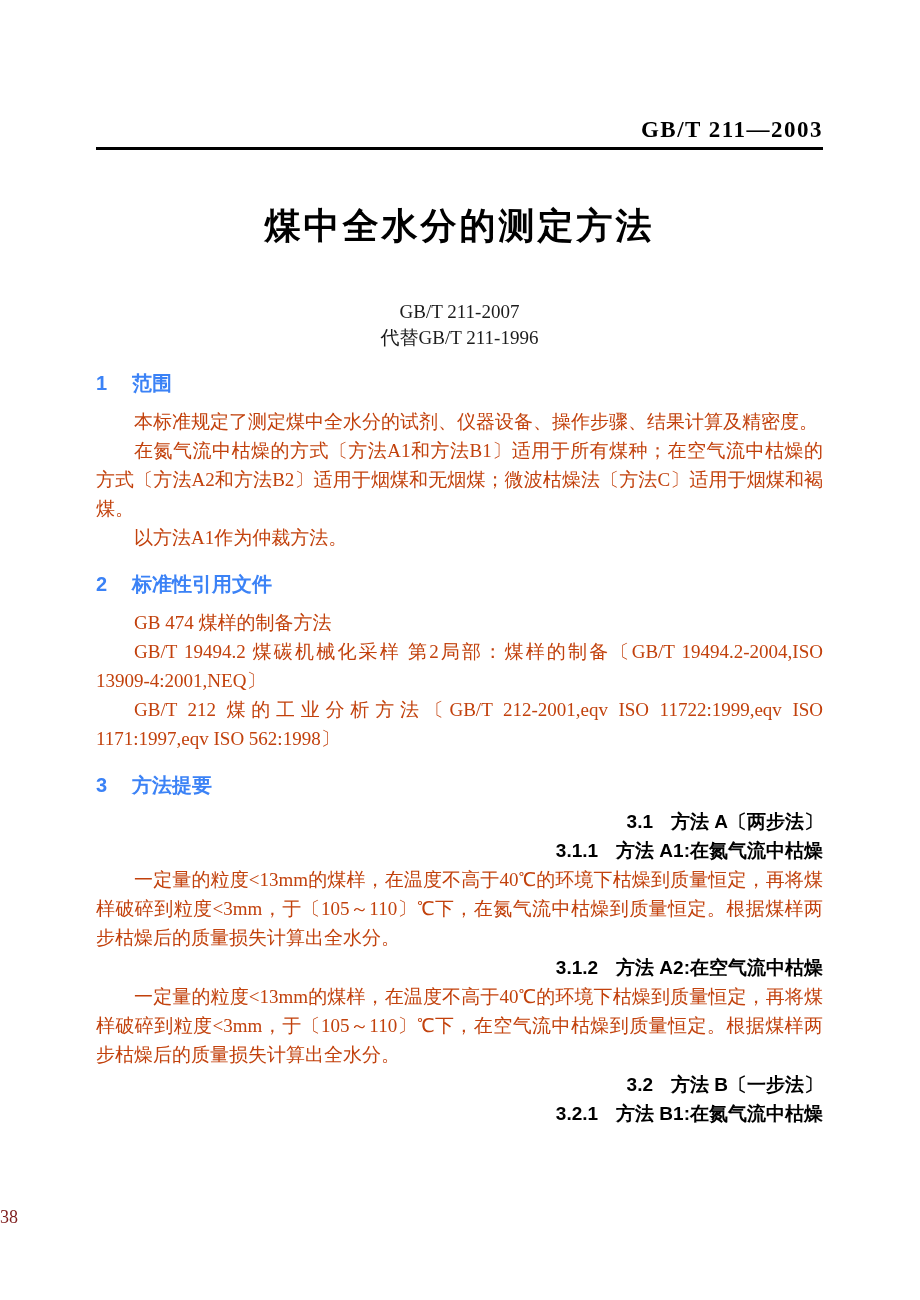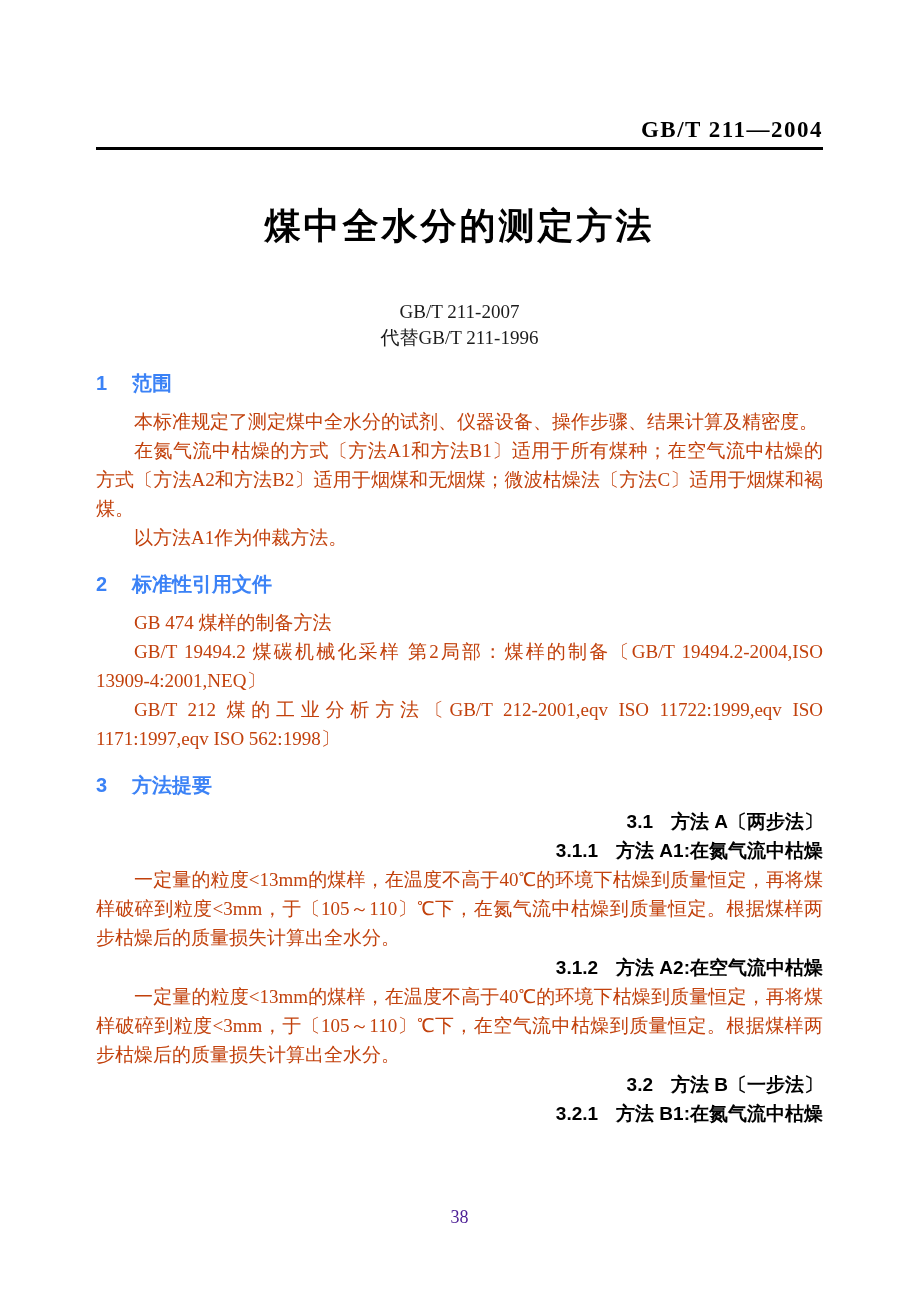--- a/index.html
+++ b/index.html
@@ -78,32 +78,32 @@
     line-height:29px;
     text-align:justify;
     text-indent:2em;
     color:#c2410c;
   }
   
   .page-number {
     position:absolute;
     left:0; right:1px;
     bottom:72px;
-    text-align:center;
+    text-align:left;
     font-size:18px;
-    color:#4c1d95;
+    color:#7f1d1d;
   }
 </style>
 </head>
 <body>
 
 <div class="page">
   <div class="content">
 
-    <div class="std-header">GB/T 211—2004</div>
+    <div class="std-header">GB/T 211—2003</div>
     <div class="header-rule"></div>
 
     <div class="doc-title">煤中全水分的测定方法</div>
 
     <div class="doc-codes">
       <div>GB/T 211-2007</div>
       <div>代替GB/T 211-1996</div>
     </div>
 
     <h2 class="sec">

